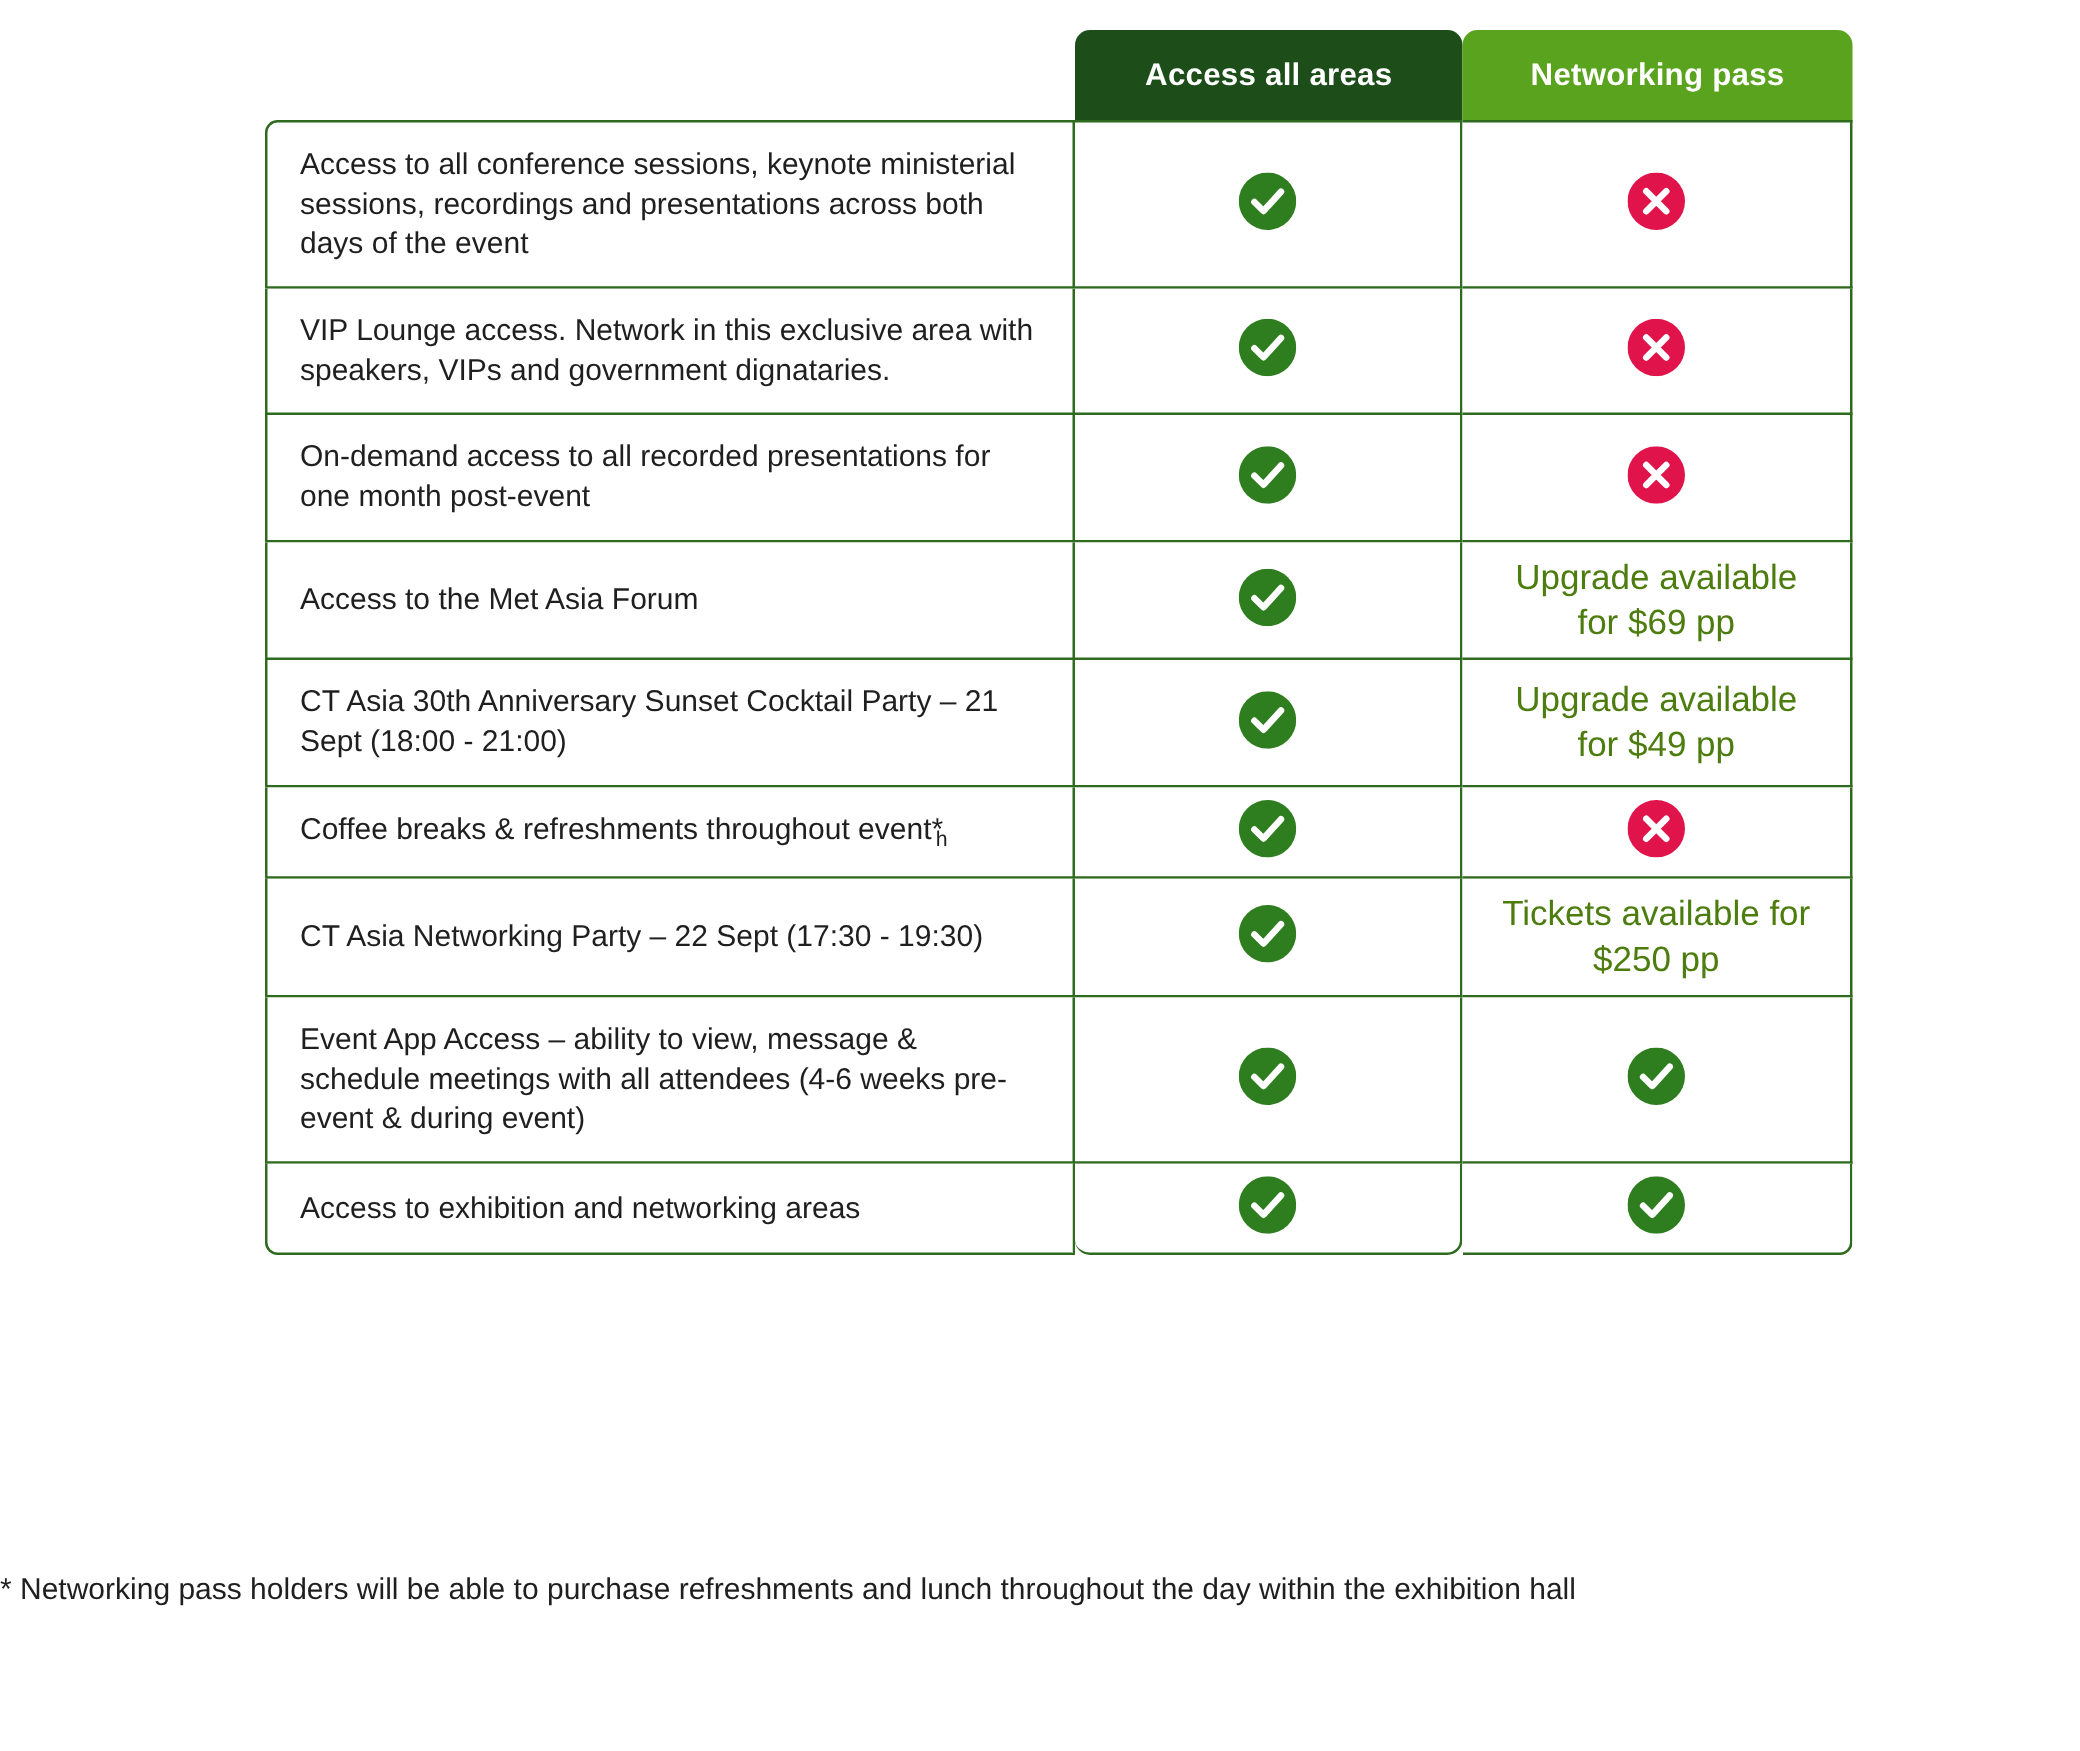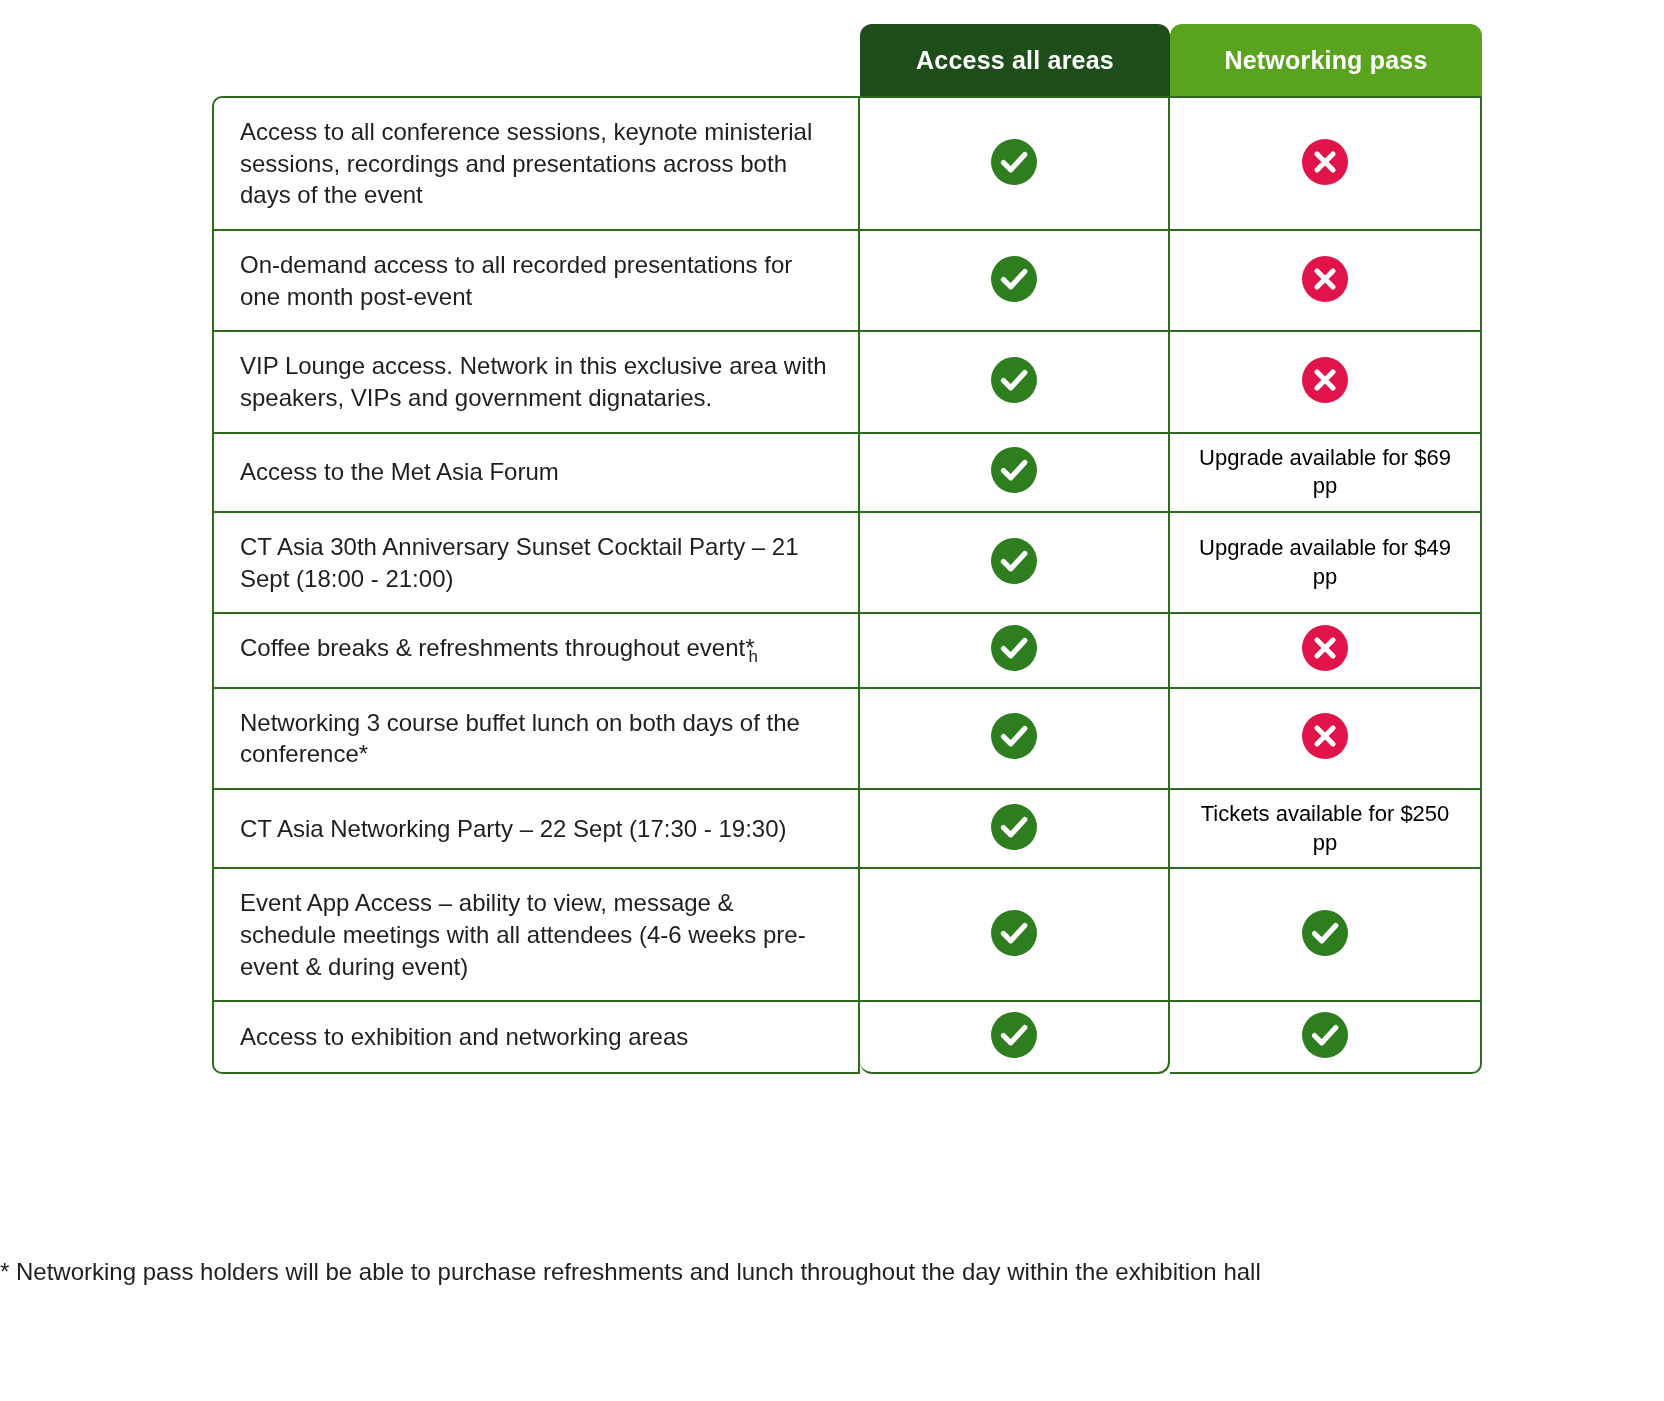--- a/index.html
+++ b/index.html
@@ -86,23 +86,23 @@
     vertical-align: middle;
   }
   td.mark {
     text-align: center;
     vertical-align: middle;
     padding: 10px 14px;
   }
   td.note {
     text-align: center;
     vertical-align: middle;
-    font-size: 22px;
+    font-size: 28px;
     line-height: 1.3;
-    color: #000000;
+    color: #4d7c0f;
     padding: 10px 22px;
   }
 
   
   tbody tr:first-child td:first-child { border-top-left-radius: 10px; }
   tbody tr:last-child  td:first-child { border-bottom-left-radius: 10px; }
   tbody tr:last-child  td.col-aaa     { border-bottom-right-radius: 0; }
   tbody tr:last-child  td:last-child  { border-bottom-right-radius: 10px; }
 
   
@@ -163,70 +163,59 @@
           <td class="col-aaa mark"><span class="icon"><svg width="46" height="46" viewBox="0 0 46 46" xmlns="http://www.w3.org/2000/svg">
                 <circle cx="23" cy="23" r="23" fill="#2e7d1e"></circle>
                 <path d="M12.5 23.6 L19.8 30.8 L33.8 15.4" fill="none" stroke="#ffffff" stroke-width="5.2" stroke-linecap="round" stroke-linejoin="round"></path>
               </svg></span></td>
           <td class=" mark"><span class="icon"><svg width="46" height="46" viewBox="0 0 46 46" xmlns="http://www.w3.org/2000/svg">
                 <circle cx="23" cy="23" r="23" fill="#e0144a"></circle>
                 <path d="M15 15 L31 31 M31 15 L15 31" fill="none" stroke="#ffffff" stroke-width="5.2" stroke-linecap="round"></path>
               </svg></span></td>
         </tr>
         <tr>
+          <td class="feature"><span>VIP Lounge access. Network in this exclusive area with speakers, VIPs and government dignataries.</span></td>
+          <td class="col-aaa mark"><span class="icon"><svg width="46" height="46" viewBox="0 0 46 46" xmlns="http://www.w3.org/2000/svg">
+                <circle cx="23" cy="23" r="23" fill="#2e7d1e"></circle>
+                <path d="M12.5 23.6 L19.8 30.8 L33.8 15.4" fill="none" stroke="#ffffff" stroke-width="5.2" stroke-linecap="round" stroke-linejoin="round"></path>
+              </svg></span></td>
+          <td class=" mark"><span class="icon"><svg width="46" height="46" viewBox="0 0 46 46" xmlns="http://www.w3.org/2000/svg">
+                <circle cx="23" cy="23" r="23" fill="#e0144a"></circle>
+                <path d="M15 15 L31 31 M31 15 L15 31" fill="none" stroke="#ffffff" stroke-width="5.2" stroke-linecap="round"></path>
+              </svg></span></td>
+        </tr>
+        <tr>
           <td class="feature"><span>On-demand access to all recorded presentations for one month post-event</span></td>
           <td class="col-aaa mark"><span class="icon"><svg width="46" height="46" viewBox="0 0 46 46" xmlns="http://www.w3.org/2000/svg">
                 <circle cx="23" cy="23" r="23" fill="#2e7d1e"></circle>
                 <path d="M12.5 23.6 L19.8 30.8 L33.8 15.4" fill="none" stroke="#ffffff" stroke-width="5.2" stroke-linecap="round" stroke-linejoin="round"></path>
               </svg></span></td>
           <td class=" mark"><span class="icon"><svg width="46" height="46" viewBox="0 0 46 46" xmlns="http://www.w3.org/2000/svg">
                 <circle cx="23" cy="23" r="23" fill="#e0144a"></circle>
                 <path d="M15 15 L31 31 M31 15 L15 31" fill="none" stroke="#ffffff" stroke-width="5.2" stroke-linecap="round"></path>
               </svg></span></td>
         </tr>
         <tr>
-          <td class="feature"><span>VIP Lounge access. Network in this exclusive area with speakers, VIPs and government dignataries.</span></td>
-          <td class="col-aaa mark"><span class="icon"><svg width="46" height="46" viewBox="0 0 46 46" xmlns="http://www.w3.org/2000/svg">
-                <circle cx="23" cy="23" r="23" fill="#2e7d1e"></circle>
-                <path d="M12.5 23.6 L19.8 30.8 L33.8 15.4" fill="none" stroke="#ffffff" stroke-width="5.2" stroke-linecap="round" stroke-linejoin="round"></path>
-              </svg></span></td>
-          <td class=" mark"><span class="icon"><svg width="46" height="46" viewBox="0 0 46 46" xmlns="http://www.w3.org/2000/svg">
-                <circle cx="23" cy="23" r="23" fill="#e0144a"></circle>
-                <path d="M15 15 L31 31 M31 15 L15 31" fill="none" stroke="#ffffff" stroke-width="5.2" stroke-linecap="round"></path>
-              </svg></span></td>
-        </tr>
-        <tr>
           <td class="feature"><span>Access to the Met Asia Forum</span></td>
           <td class="col-aaa mark"><span class="icon"><svg width="46" height="46" viewBox="0 0 46 46" xmlns="http://www.w3.org/2000/svg">
                 <circle cx="23" cy="23" r="23" fill="#2e7d1e"></circle>
                 <path d="M12.5 23.6 L19.8 30.8 L33.8 15.4" fill="none" stroke="#ffffff" stroke-width="5.2" stroke-linecap="round" stroke-linejoin="round"></path>
               </svg></span></td>
           <td class=" note"><span>Upgrade available for $69 pp</span></td>
         </tr>
         <tr>
           <td class="feature"><span>CT Asia 30th Anniversary Sunset Cocktail Party – 21 Sept (18:00 - 21:00)</span></td>
           <td class="col-aaa mark"><span class="icon"><svg width="46" height="46" viewBox="0 0 46 46" xmlns="http://www.w3.org/2000/svg">
                 <circle cx="23" cy="23" r="23" fill="#2e7d1e"></circle>
                 <path d="M12.5 23.6 L19.8 30.8 L33.8 15.4" fill="none" stroke="#ffffff" stroke-width="5.2" stroke-linecap="round" stroke-linejoin="round"></path>
               </svg></span></td>
           <td class=" note"><span>Upgrade available for $49 pp</span></td>
         </tr>
         <tr>
           <td class="feature"><span>Coffee breaks &amp; refreshments throughout event*</span><span class="sup-h">h</span></td>
-          <td class="col-aaa mark"><span class="icon"><svg width="46" height="46" viewBox="0 0 46 46" xmlns="http://www.w3.org/2000/svg">
-                <circle cx="23" cy="23" r="23" fill="#2e7d1e"></circle>
-                <path d="M12.5 23.6 L19.8 30.8 L33.8 15.4" fill="none" stroke="#ffffff" stroke-width="5.2" stroke-linecap="round" stroke-linejoin="round"></path>
-              </svg></span></td>
-          <td class=" mark"><span class="icon"><svg width="46" height="46" viewBox="0 0 46 46" xmlns="http://www.w3.org/2000/svg">
-                <circle cx="23" cy="23" r="23" fill="#e0144a"></circle>
-                <path d="M15 15 L31 31 M31 15 L15 31" fill="none" stroke="#ffffff" stroke-width="5.2" stroke-linecap="round"></path>
-              </svg></span></td>
-        </tr>
-        <tr>
-          <td class="feature"><span>Networking 3 course buffet lunch on both days of the conference*</span></td>
           <td class="col-aaa mark"><span class="icon"><svg width="46" height="46" viewBox="0 0 46 46" xmlns="http://www.w3.org/2000/svg">
                 <circle cx="23" cy="23" r="23" fill="#2e7d1e"></circle>
                 <path d="M12.5 23.6 L19.8 30.8 L33.8 15.4" fill="none" stroke="#ffffff" stroke-width="5.2" stroke-linecap="round" stroke-linejoin="round"></path>
               </svg></span></td>
           <td class=" mark"><span class="icon"><svg width="46" height="46" viewBox="0 0 46 46" xmlns="http://www.w3.org/2000/svg">
                 <circle cx="23" cy="23" r="23" fill="#e0144a"></circle>
                 <path d="M15 15 L31 31 M31 15 L15 31" fill="none" stroke="#ffffff" stroke-width="5.2" stroke-linecap="round"></path>
               </svg></span></td>
         </tr>
         <tr>

